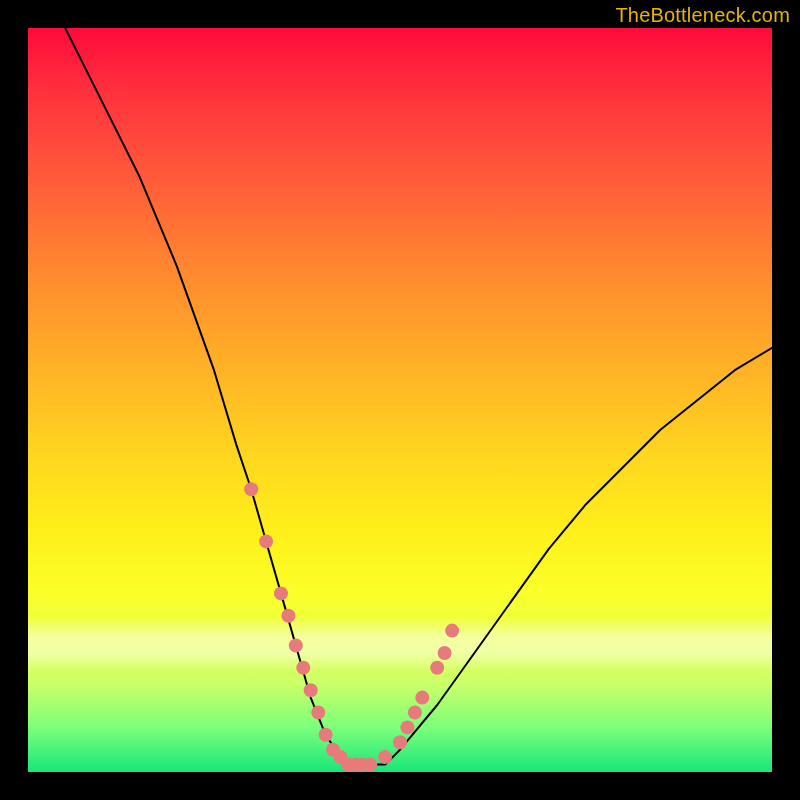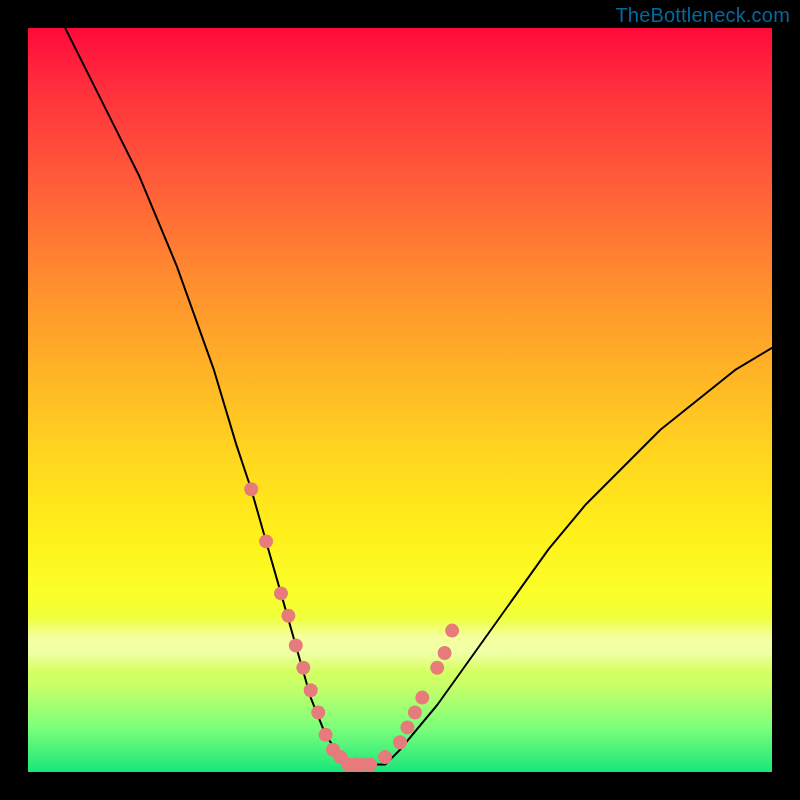--- a/index.html
+++ b/index.html
@@ -61,21 +61,21 @@
     left: 0;
     top: 0;
     width: 744px;
     height: 744px;
     pointer-events: none;
   }
   .watermark {
     position: absolute;
     top: 4px;
     right: 10px;
-    color: #0369a1;
+    color: #eab308;
     font-size: 20px;
     font-weight: 500;
     letter-spacing: 0.2px;
     pointer-events: none;
     user-select: none;
   }
 </style>
 </head>
 <body>
 

